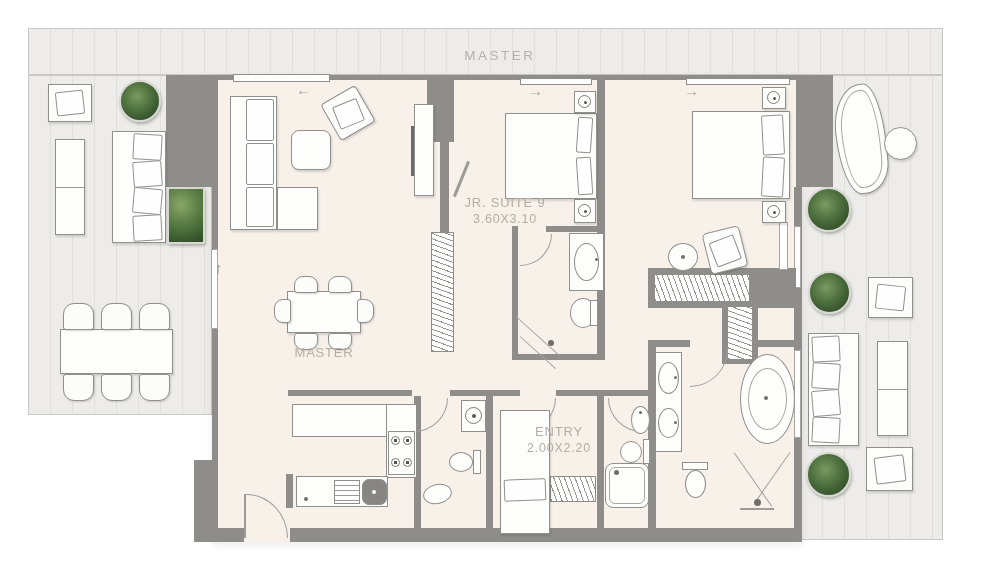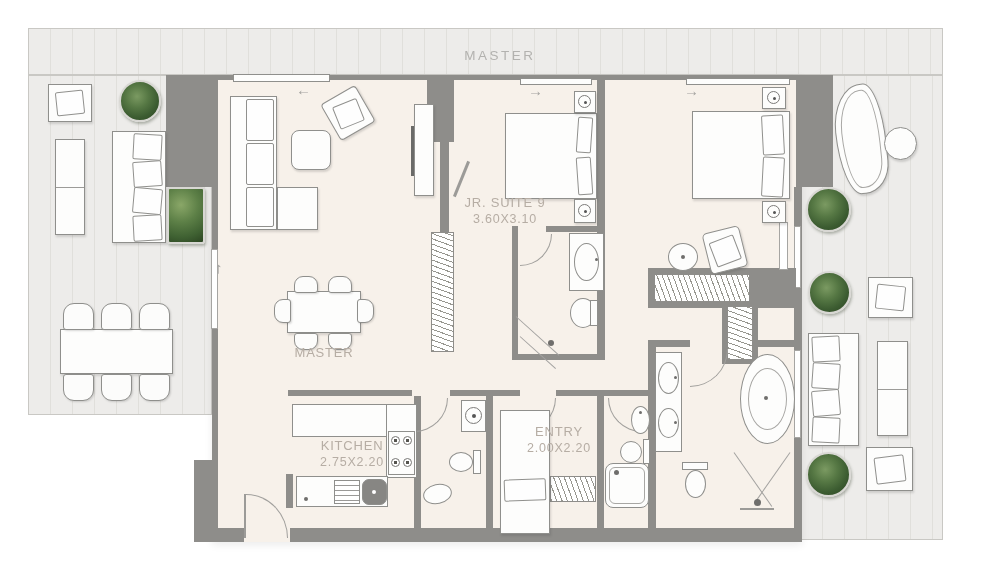--- a/index.html
+++ b/index.html
@@ -263,22 +263,18 @@
     <div class="pillow" style="left:8px;top:8px;width:30px;height:27px;transform:rotate(-7deg)"></div>
   </div>
 
   <div class="lbl" style="left:456px;top:194px;width:98px">
     <div>JR. SUITE 9</div>
     <div class="dims">3.60X3.10</div>
   </div>
   <div class="lbl" style="left:286px;top:344px;width:76px">
     <div>MASTER</div>
   </div>
-  <div class="lbl" style="left:308px;top:437px;width:88px">
-    <div>KITCHEN</div>
-    <div class="dims">2.75X2.20</div>
-  </div>
   <div class="lbl" style="left:520px;top:423px;width:78px">
     <div>ENTRY</div>
     <div class="dims">2.00X2.20</div>
   </div>
 
 </div>
 
 </body></html>

